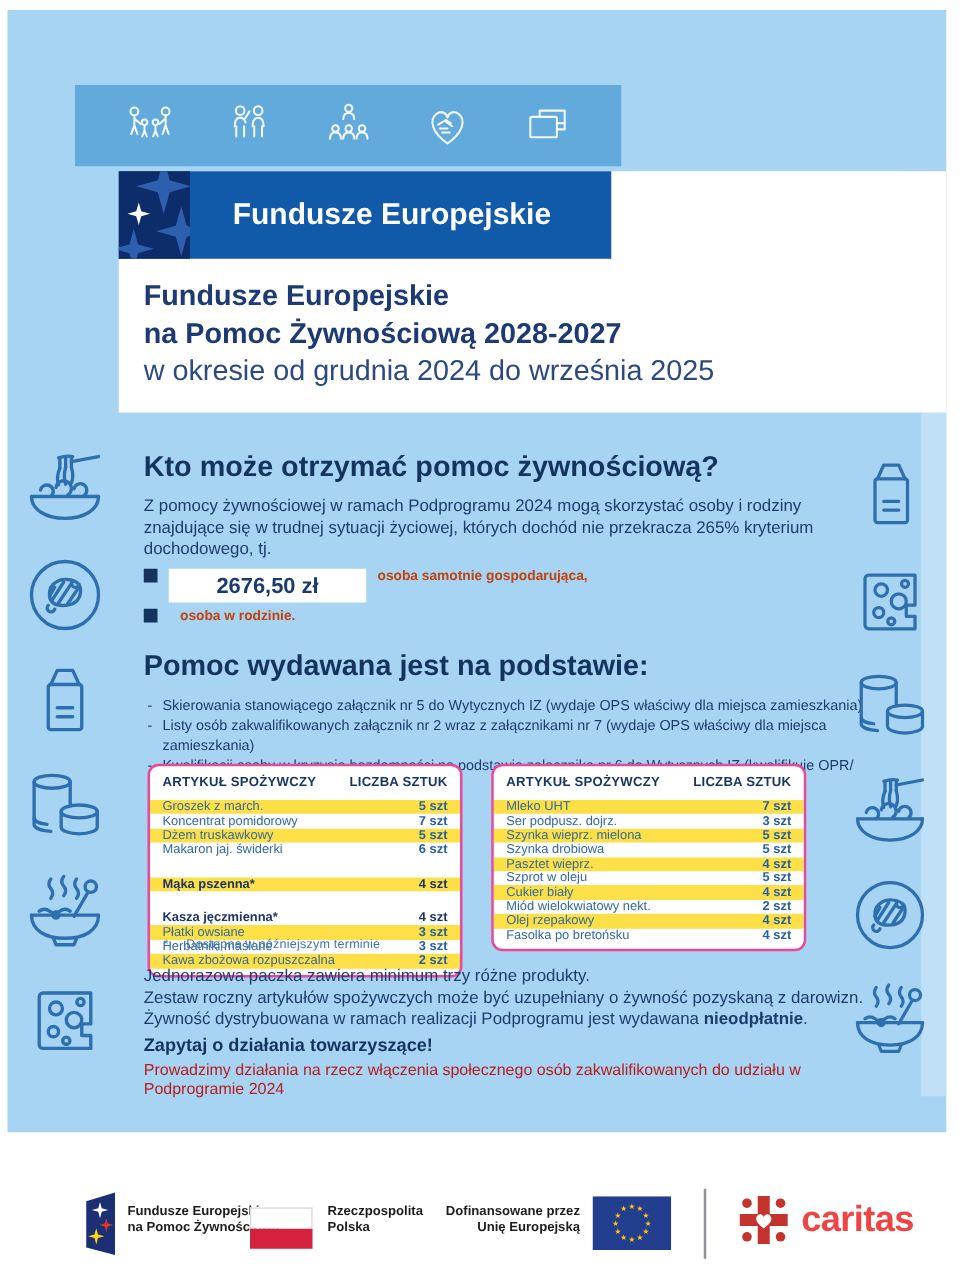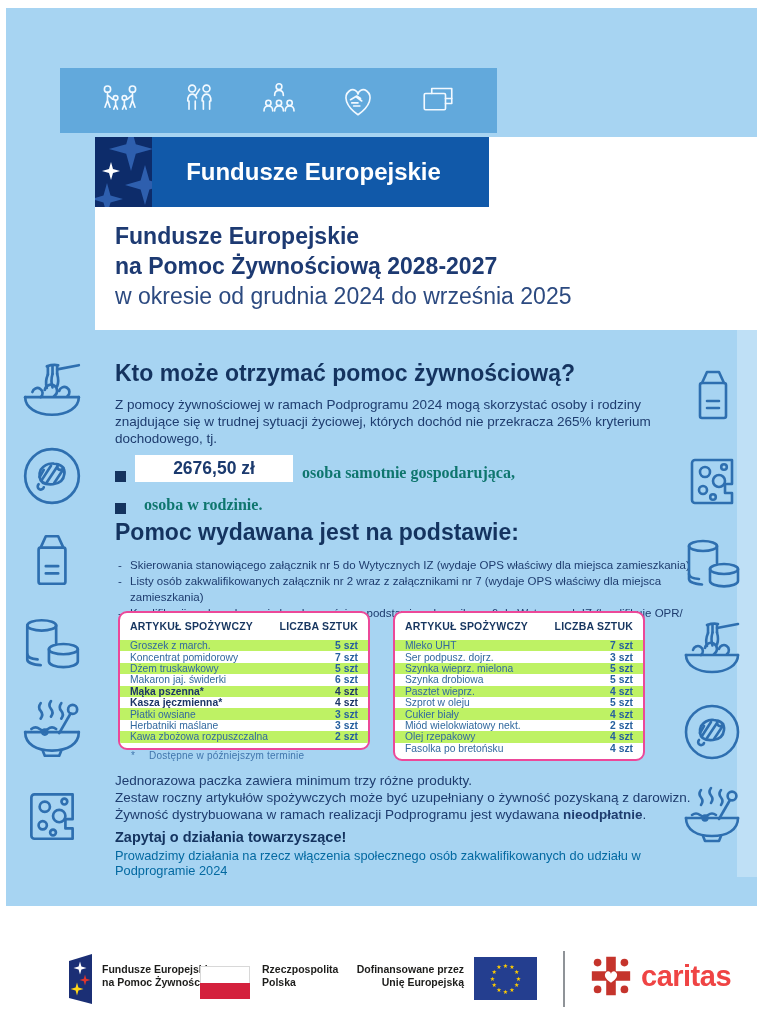--- a/index.html
+++ b/index.html
@@ -22,51 +22,51 @@
                 color:#ffffff;font-size:24px;font-weight:700;padding-right:14px;}
 
   .title-block{left:115px;top:221px;line-height:30px;font-size:23px;color:#1d3a72;}
   .title-bold{font-weight:700;}
   .title-reg{font-weight:400;color:#2c4a80;}
 
   .h2{font-size:23px;font-weight:700;color:#14335f;}
   .sec1-h{left:115px;top:360px;}
   .sec1-p{left:115px;top:396px;width:568px;font-size:13.5px;line-height:17px;color:#1e3c6e;}
 
-  .amount-row{left:115px;height:27px;display:flex;align-items:flex-end;}
+  .amount-row{left:115px;height:27px;display:flex;align-items:flex-start;}
   .amount-row .bullet{width:11px;height:11px;background:#14335f;margin-right:9px;flex:none;}
   .amount-box{width:158px;height:27px;background:#ffffff;display:flex;align-items:center;justify-content:center;
               font-size:17.5px;font-weight:700;color:#1b3a6e;flex:none;}
-  .amount-label{margin-left:9px;font-size:16px;font-weight:700;color:#0f766e;font-family:Liberation Serif, serif;}
+  .amount-label{margin-left:9px;font-size:11px;font-weight:700;color:#c2410c;}
 
   .sec2-h{left:115px;top:519px;}
   .basis-list{left:118px;top:557px;width:575px;font-size:11.5px;line-height:16px;color:#1e3c6e;}
   .basis-item{padding-left:12px;position:relative;}
   .basis-item::before{content:"-";position:absolute;left:0;}
 
   .ftable{background:#ffffff;border:2px solid #ec4899;border-radius:9px;overflow:hidden;
           width:252px;padding-bottom:5px;box-sizing:border-box;}
   .t-left{left:118px;top:611px;}
   .t-right{left:393px;top:611px;}
   .thead{display:flex;justify-content:space-between;padding:7px 10px 8px 10px;
          font-size:10.5px;font-weight:700;color:#16355f;letter-spacing:.2px;}
   .trow{display:flex;justify-content:space-between;align-items:center;
         height:11.4px;padding:0 10px;font-size:10.3px;color:#32699f;}
-  .trow.shade{background:#bef264;}
+  .trow.shade{background:#fde047;}
   .trow .qty{font-weight:700;color:#27609f;}
-  .trow.boldrow{font-weight:700;color:#1c3566;}
+  .trow.boldrow{font-weight:700;color:#1c3566;margin-top:16px;}
   .trow.boldrow .qty{color:#1c3566;}
 
   .footnote{left:131px;top:750px;font-size:10px;color:#4176ad;letter-spacing:.2px;}
   .footnote .star{margin-right:14px;}
 
   .closing{left:115px;top:772px;width:588px;font-size:13.5px;line-height:17px;color:#1e3c6e;}
   .closing b{font-weight:700;}
   .cta-h{left:115px;top:829px;font-size:14.5px;font-weight:700;color:#14335f;}
-  .cta-b{left:115px;top:848px;width:600px;font-size:12.8px;color:#0369a1;}
+  .cta-b{left:115px;top:848px;width:600px;font-size:12.8px;color:#b91c1c;}
 
   .side-icon{color:#2e6fb0;}
   .side-icon svg{display:block;}
 
   
   .footer{left:0;top:906px;width:769px;height:118px;background:#ffffff;}
   .fe-flag{left:68px;top:953px;}
   .fe-text{left:102px;top:963px;font-size:10.5px;font-weight:700;color:#1d1d1b;line-height:13px;}
   .pl-flag{left:200px;top:966px;width:50px;height:33px;}
   .pl-flag .w{height:16px;background:#ffffff;border:1px solid #d8d8d8;border-bottom:none;}

